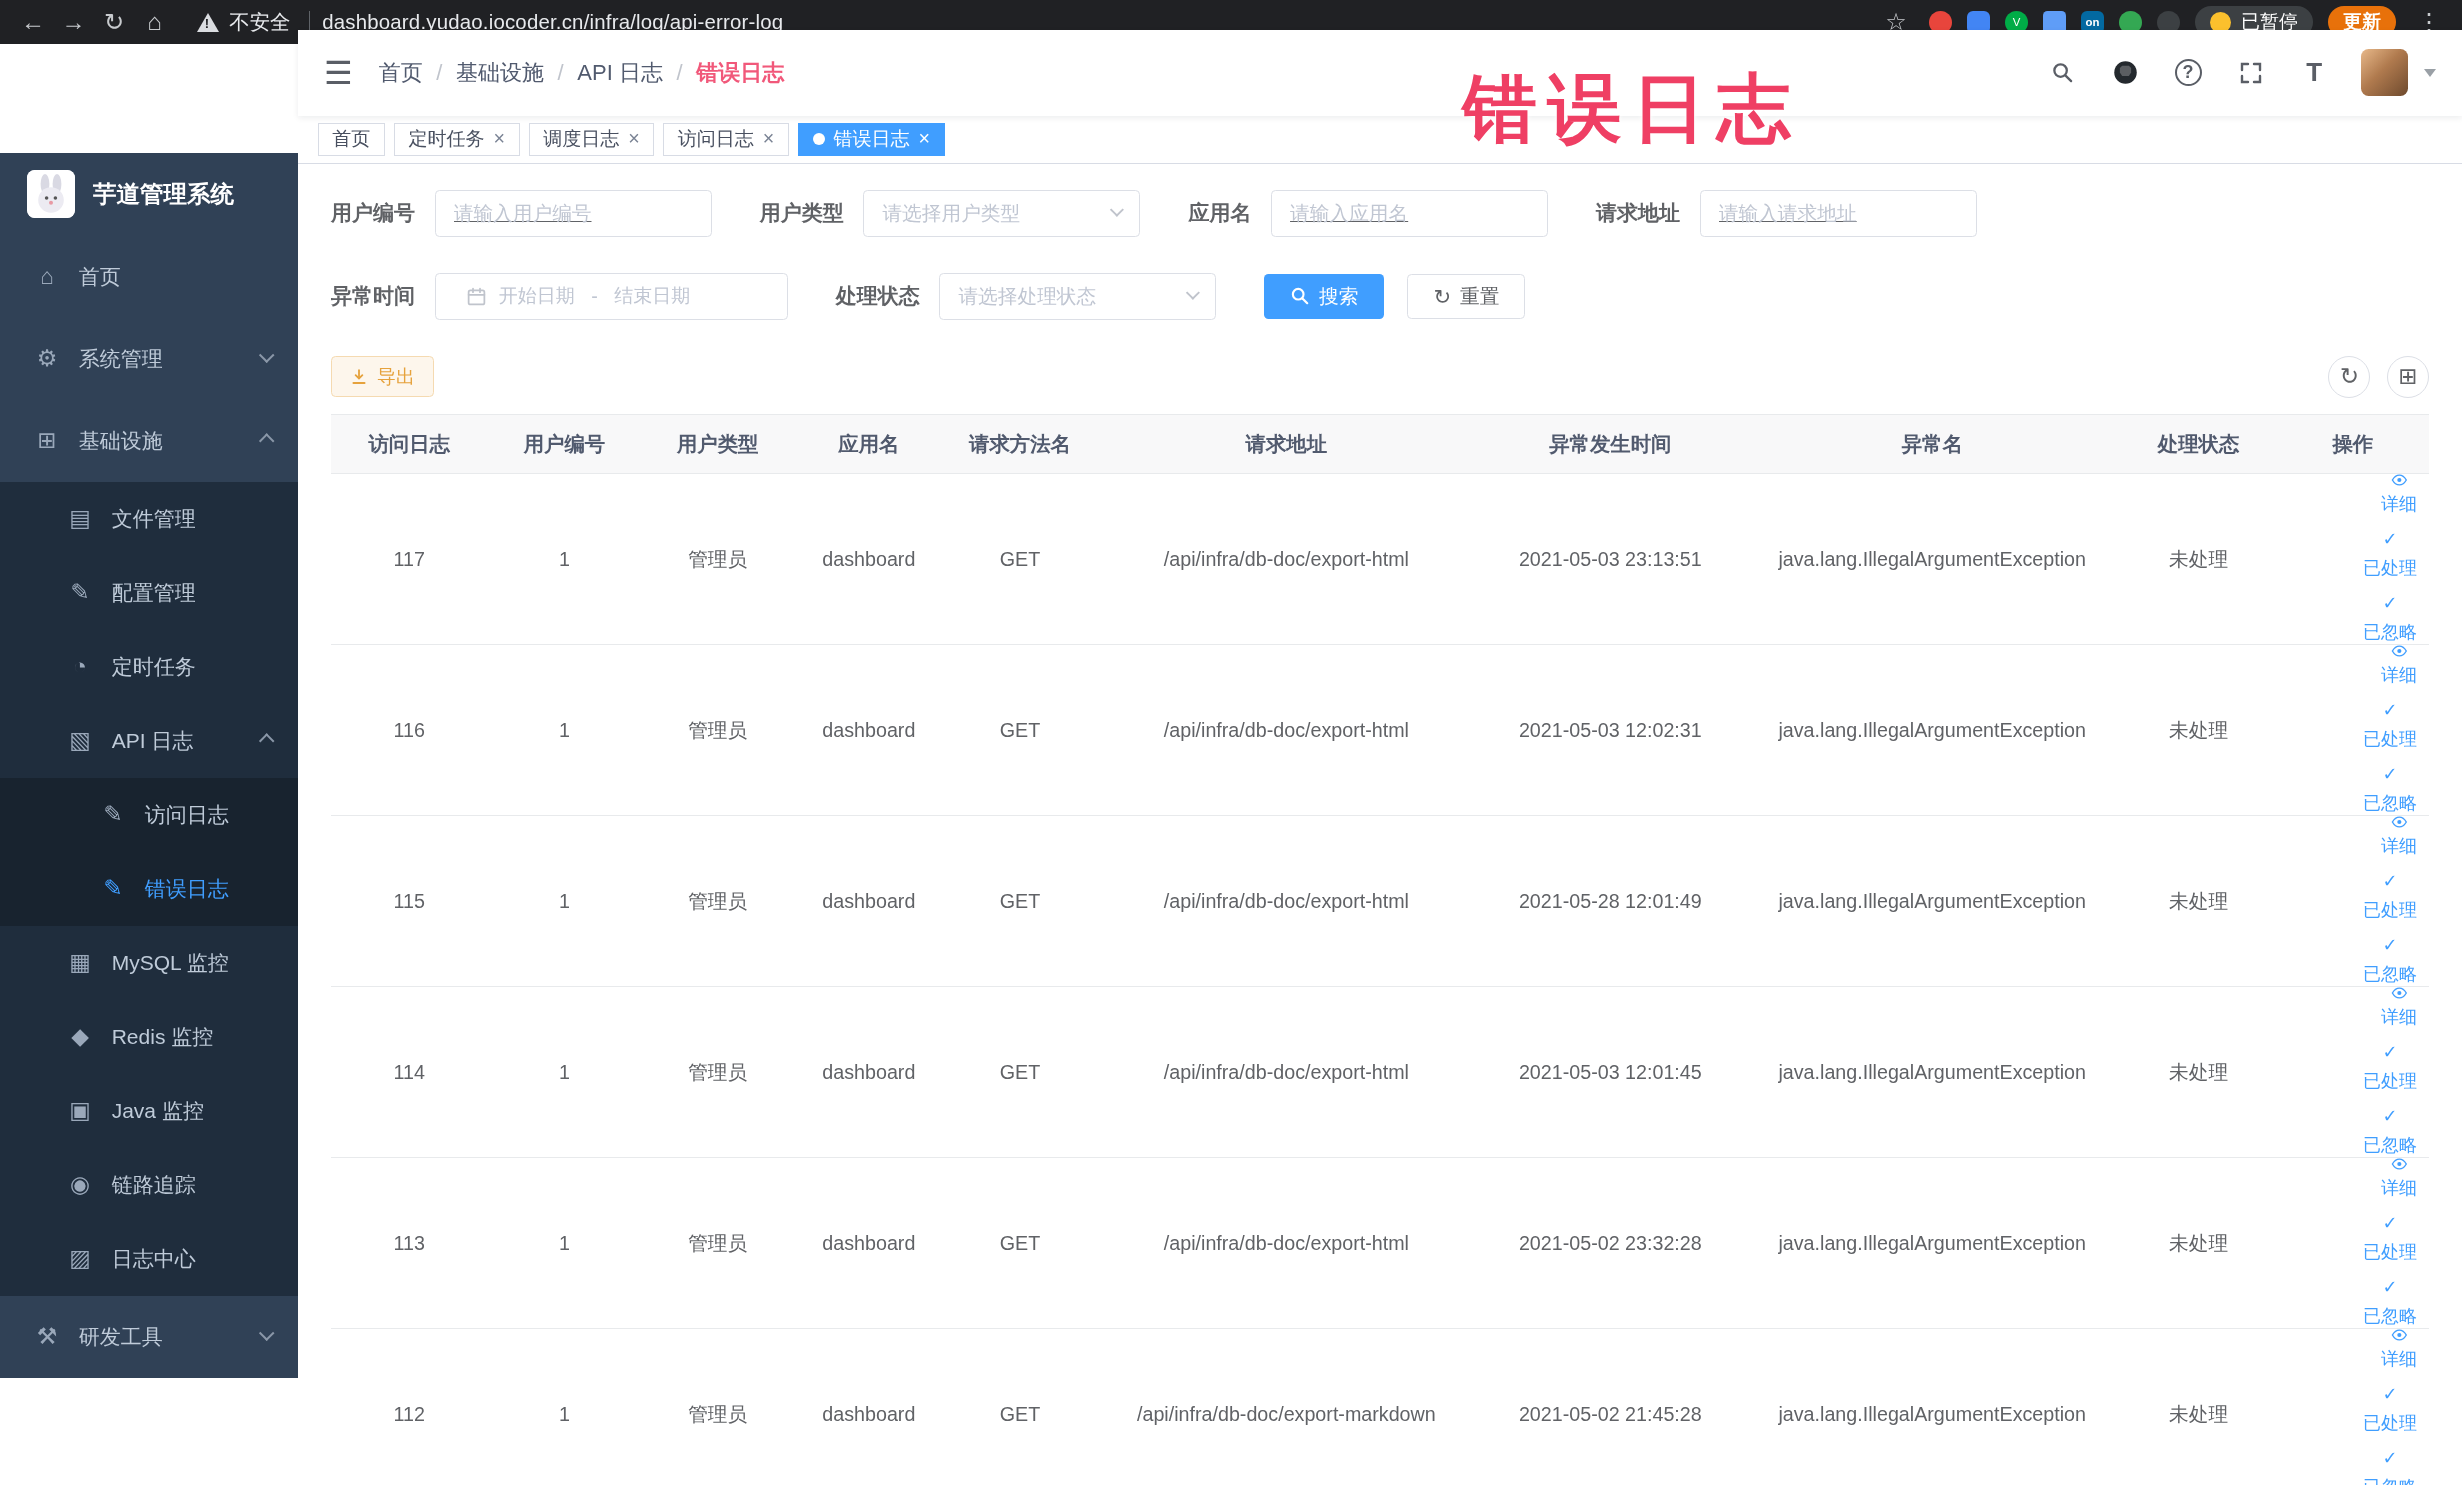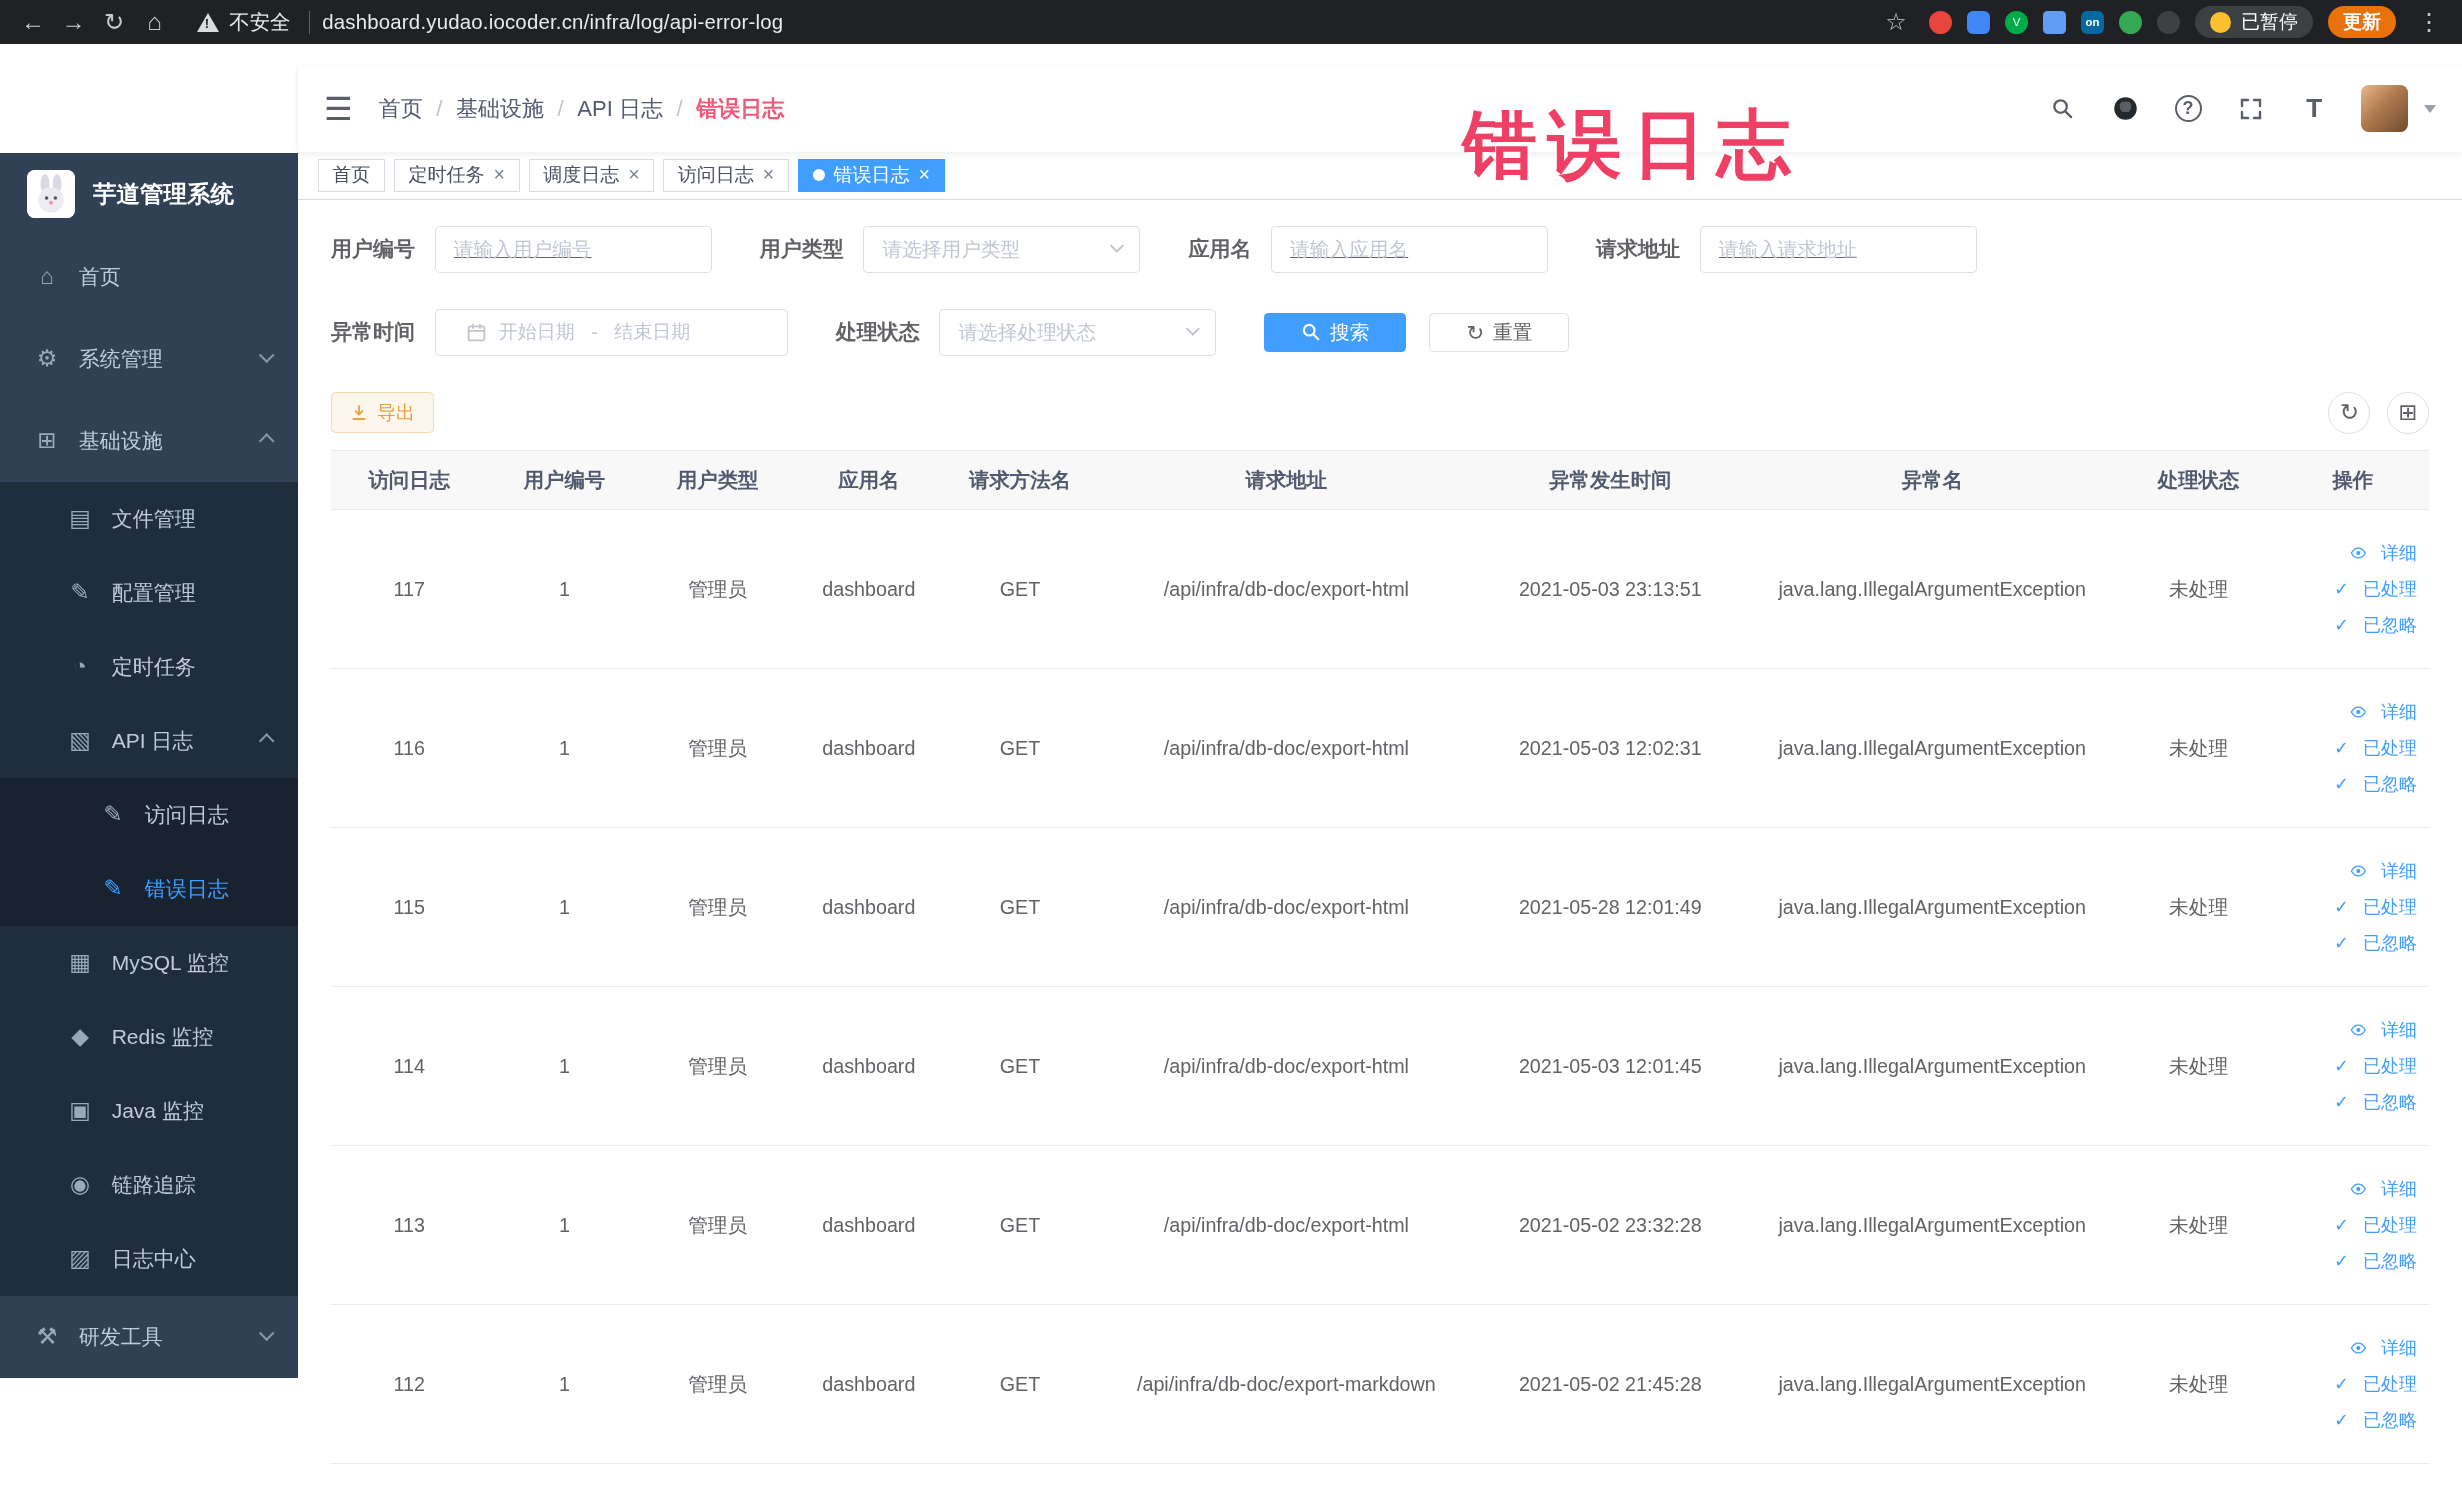--- a/index.html
+++ b/index.html
@@ -71,37 +71,37 @@
   .flabel { font-size:21px; font-weight:700; color:#606266; margin-right:19.7px; white-space:nowrap; }
   .finput { width:277px; height:47px; border:0.8px solid #dcdfe6; border-radius:4.5px; padding:0 18px; font-size:19.7px; color:#606266; font-family:inherit; outline:none; background:#fff;text-decoration:underline; }
   .finput::placeholder { color:#c0c6d2; }
   .fselect { width:277px; height:47px; border:0.8px solid #dcdfe6; border-radius:4.5px; padding:0 18px; display:flex; align-items:center; background:#fff; cursor:pointer; }
   .fselect .ph { font-size:19.7px; color:#c0c6d2; flex:1; white-space:nowrap; overflow:hidden; }
   .sel-arr { width:9.8px; height:9.8px; border-right:2px solid #c0c4cc; border-bottom:2px solid #c0c4cc; transform:rotate(45deg) translate(-2.3px,-2.3px); flex:none; }
   .fdate { width:353px; height:47px; border:0.8px solid #dcdfe6; border-radius:4.5px; padding:0 30px; display:flex; align-items:center; gap:12px; background:#fff; }
   .fdate .ph { font-size:19px; color:#c0c6d2; white-space:nowrap; }
   .fdate .dash { color:#c0c6d2; font-size:19.7px; padding:0 4.5px; }
   .fdate .cal { color:#c0c4cc; display:flex; }
-  .btn { height:39px; border-radius:4.5px; font-size:19.7px; display:inline-flex; align-items:center; gap:9px; padding:0 36px; cursor:pointer; border:0.8px solid transparent; font-family:inherit; white-space:nowrap; }
+  .btn { height:45px; border-radius:4.5px; font-size:19.7px; display:inline-flex; align-items:center; gap:9px; padding:0 25px; cursor:pointer; border:0.8px solid transparent; font-family:inherit; white-space:nowrap; }
   .btn-primary { background:#409eff; color:#fff; }
   .btn-plain { background:#fff; border-color:#dcdfe6; color:#606266; }
   .btn-warn { height:41px; background:#fdf6ec; border-color:#f5dab1; color:#e6a23c; font-size:19px; padding:0 18px; }
   .glyph { font-size:21px; line-height:1; }
 
   .toolbar { display:flex; align-items:center; margin-bottom:16.7px; }
   .toolbar-right { margin-left:auto; display:flex; gap:16.7px; }
   .circle-btn { width:42px; height:42px; border:0.8px solid #dcdfe6; border-radius:50%; background:#fff; color:#606266; display:flex; align-items:center; justify-content:center; font-size:23px; cursor:pointer; }
 
   
   table { width:100%; border-collapse:collapse; table-layout:fixed; }
   thead th { background:#f8f8f9; color:#515a6e; font-weight:700; font-size:20.4px; height:59px; border-bottom:0.8px solid #e8eaec; border-top:0.8px solid #e8eaec; padding:0 6px; white-space:nowrap; }
   tbody td { height:159px; border-bottom:0.8px solid #e8eaec; text-align:center; font-size:19.7px; color:#606266; padding:0 7.6px; word-break:break-all; vertical-align:middle; }
   .td-actions { padding-right:12px; }
   .actions-stack { display:flex; flex-direction:column; align-items:flex-end; gap:12px; }
-  .act { color:#409eff; font-size:18px; display:inline-flex; align-items:center; gap:14px; cursor:pointer; text-decoration:none; white-space:nowrap; }
+  .act { color:#409eff; font-size:18px; display:inline-flex; align-items:center; gap:6px; cursor:pointer; text-decoration:none; white-space:nowrap;flex-direction:column; }
   .act .ck { font-size:18px; }
 
   
   .watermark { position:absolute; top:30px; left:1334px; transform:translateX(-50%); font-size:74px; font-weight:900; color:#ef3f64; letter-spacing:10.6px; white-space:nowrap; z-index:9;
     text-shadow:0 0 2.3px #fff, 0 0 4.5px #fff, 0 0 7.6px rgba(255,255,255,.9); pointer-events:none; }
 </style>
 </head>
 <body>
 
 <div class="chrome">

